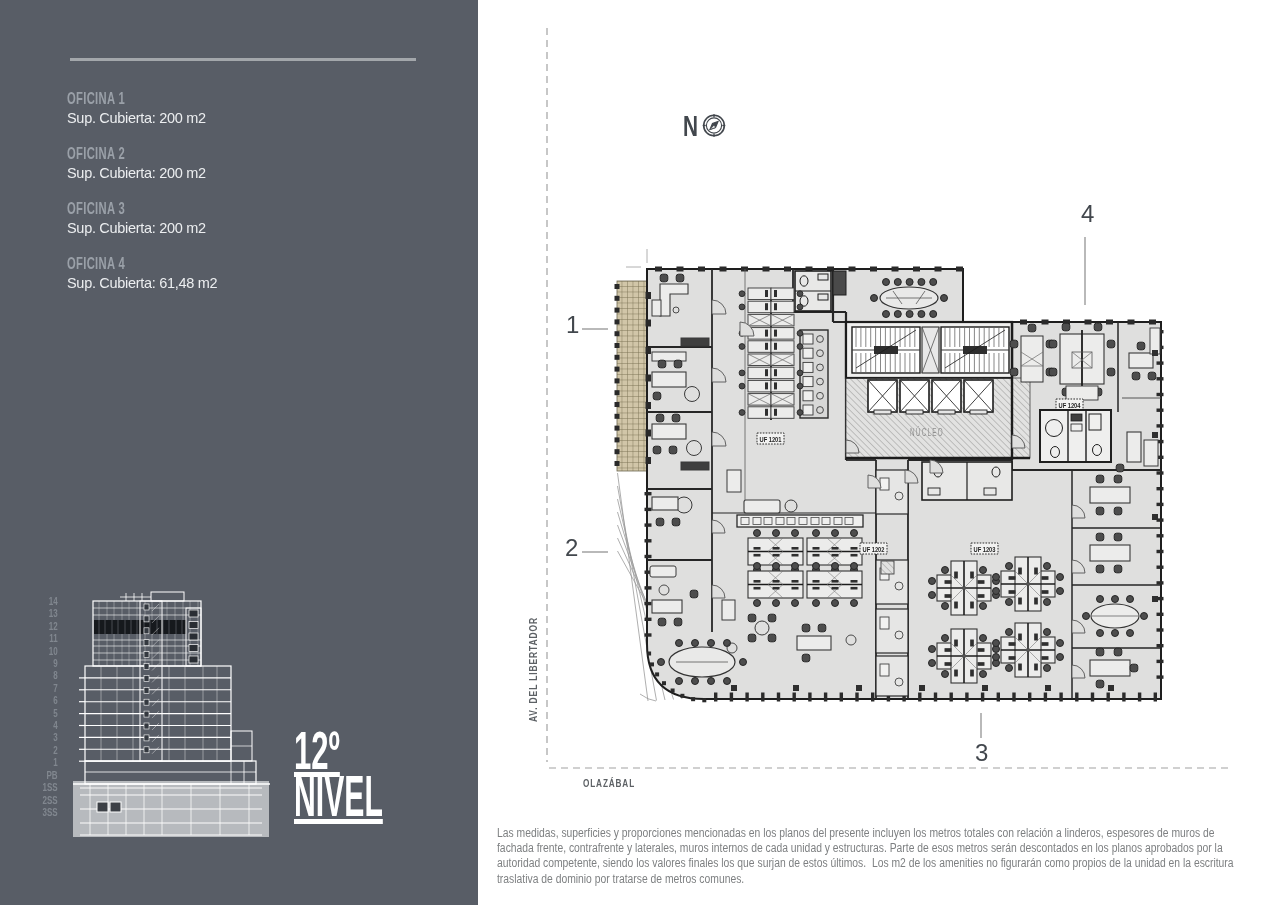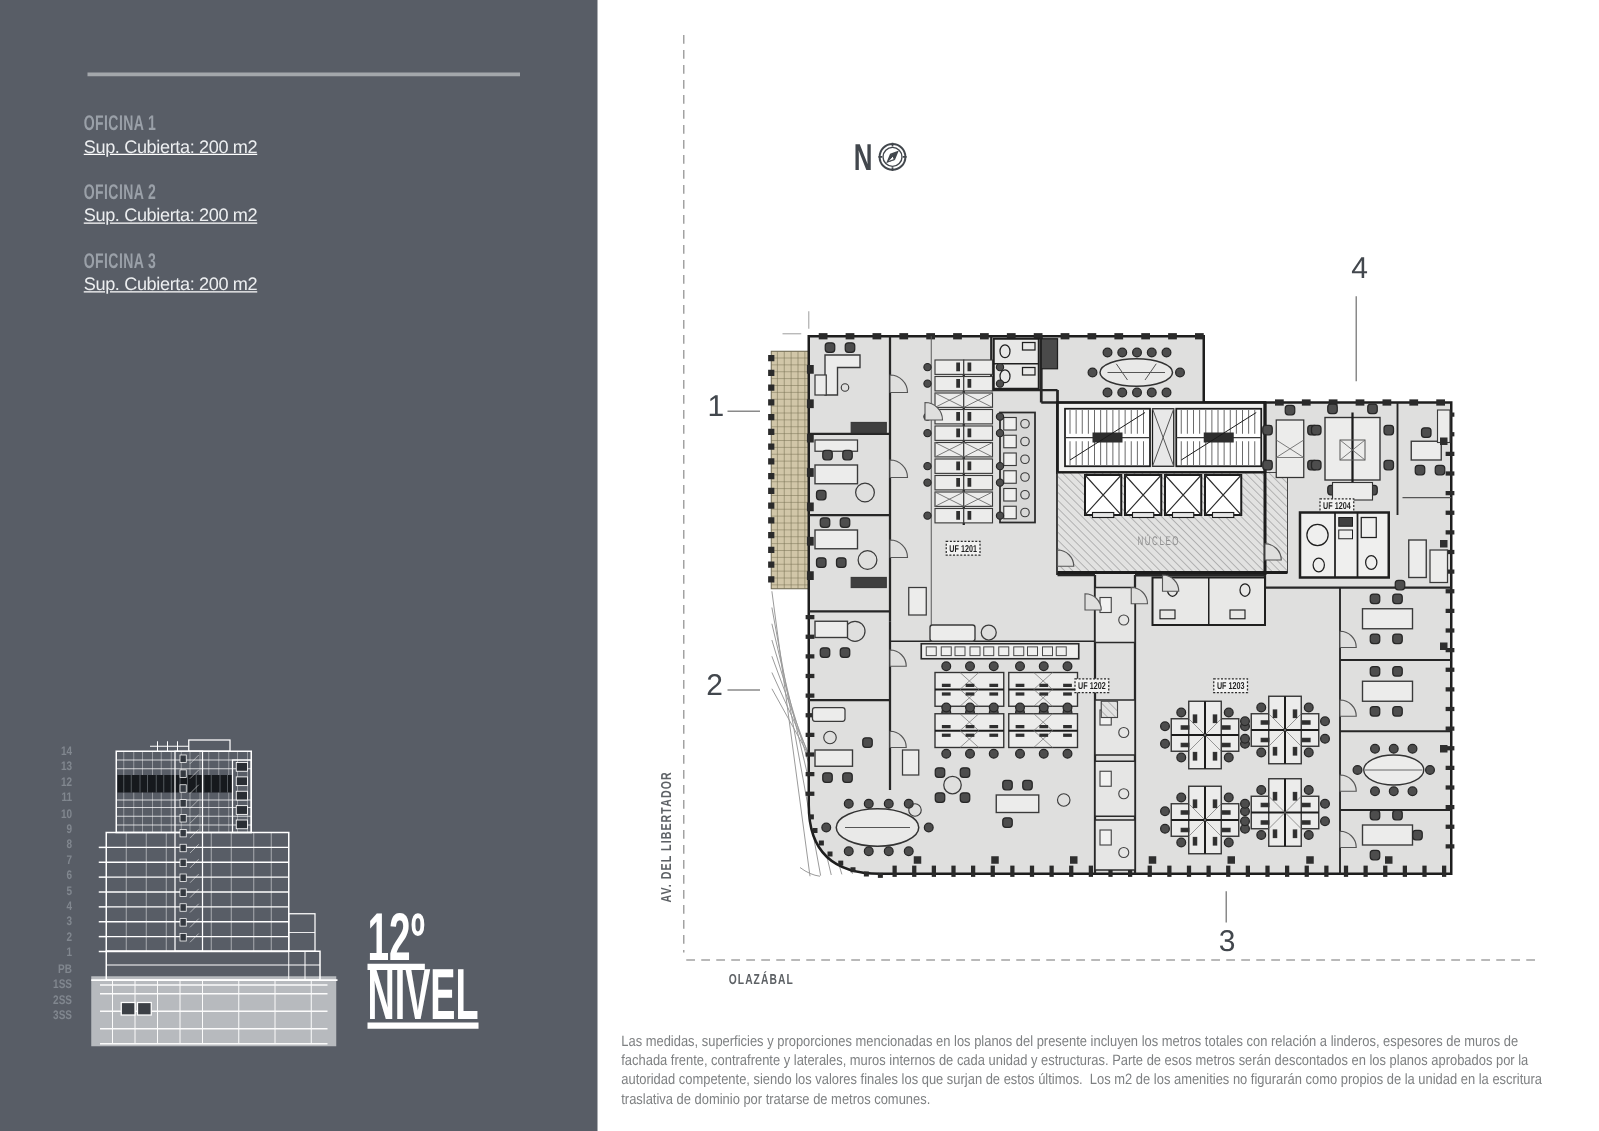--- a/index.html
+++ b/index.html
@@ -7,37 +7,41 @@
        font-family:"Liberation Sans",sans-serif;}
   .cond{display:inline-block;transform-origin:left center;}
 </style>
 </head>
 <body>
 
 <div style="position:absolute;left:0;top:0;width:478px;height:905px;background:#585d66;"></div>
 
 <div style="position:absolute;left:70px;top:58px;width:346px;height:3px;background:#a3a7ab;"></div>
 
-<div style="position:absolute;left:67px;top:89px;color:#fff;text-decoration:underline;">
+<div style="position:absolute;left:67px;top:89px;color:#fff;">
 
   <div style="height:55px;">
     <div class="cond" style="transform:scaleX(0.66);font-size:17px;font-weight:bold;color:#9aa0a8;letter-spacing:0.5px;white-space:nowrap;">OFICINA 1</div>
     <div style="font-size:14.5px;color:#eceef0;letter-spacing:-0.3px;margin-top:1px;white-space:nowrap;">Sup. Cubierta: 200 m2</div>
   </div>
 
   <div style="height:55px;">
     <div class="cond" style="transform:scaleX(0.66);font-size:17px;font-weight:bold;color:#9aa0a8;letter-spacing:0.5px;white-space:nowrap;">OFICINA 2</div>
     <div style="font-size:14.5px;color:#eceef0;letter-spacing:-0.3px;margin-top:1px;white-space:nowrap;">Sup. Cubierta: 200 m2</div>
   </div>
 
   <div style="height:55px;">
     <div class="cond" style="transform:scaleX(0.66);font-size:17px;font-weight:bold;color:#9aa0a8;letter-spacing:0.5px;white-space:nowrap;">OFICINA 3</div>
     <div style="font-size:14.5px;color:#eceef0;letter-spacing:-0.3px;margin-top:1px;white-space:nowrap;">Sup. Cubierta: 200 m2</div>
   </div>
 
+  <div style="height:55px;">
+    <div class="cond" style="transform:scaleX(0.66);font-size:17px;font-weight:bold;color:#9aa0a8;letter-spacing:0.5px;white-space:nowrap;">OFICINA 4</div>
+    <div style="font-size:14.5px;color:#eceef0;letter-spacing:-0.3px;margin-top:1px;white-space:nowrap;">Sup. Cubierta: 61,48 m2</div>
+  </div>
 </div>
 
 <div class="cond" style="position:absolute;left:40px;top:596px;width:22px;text-align:right;transform:scaleX(0.8);transform-origin:left top;font-size:10px;font-weight:bold;color:#81878f;line-height:12.4px;">14<br>13<br>12<br>11<br>10<br>9<br>8<br>7<br>6<br>5<br>4<br>3<br>2<br>1<br>PB<br>1SS<br>2SS<br>3SS</div>
 
 <svg style="position:absolute;left:0;top:0;" width="478" height="905" viewBox="0 0 478 905">
 
 <rect x="73" y="781" width="196" height="56" fill="#b7babe"></rect>
 <g opacity="0.95">
       <line x1="80" y1="788" x2="262" y2="788" stroke="#ffffff" stroke-width="1.1"></line>
       <line x1="80" y1="795" x2="262" y2="795" stroke="#ffffff" stroke-width="1.1"></line>

